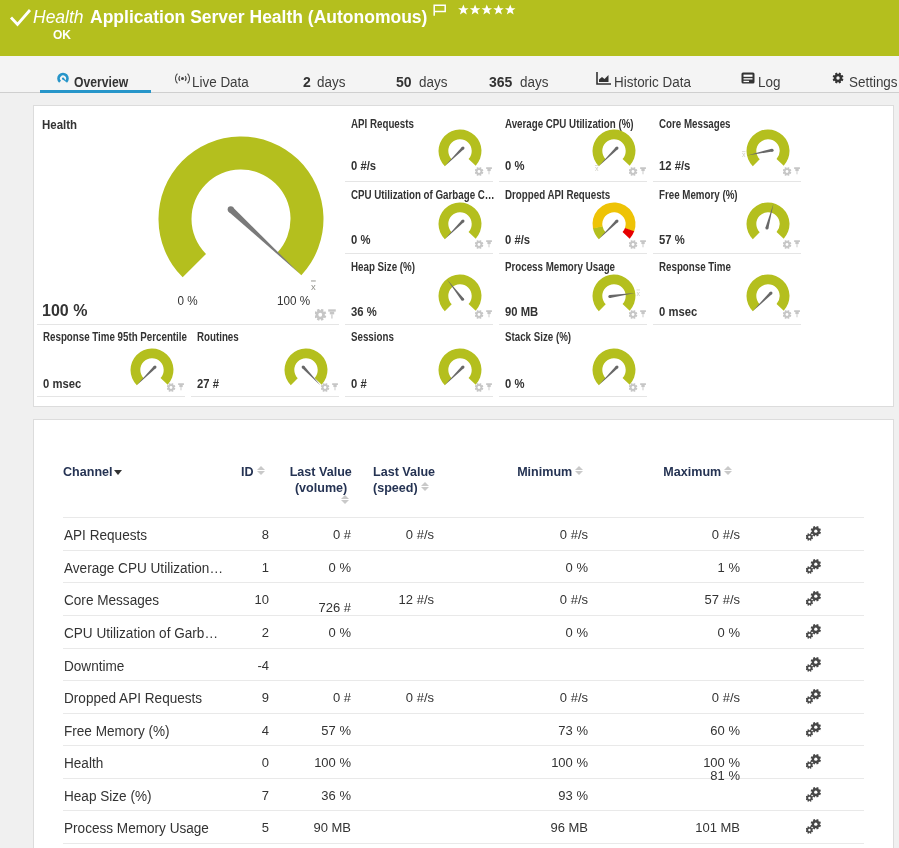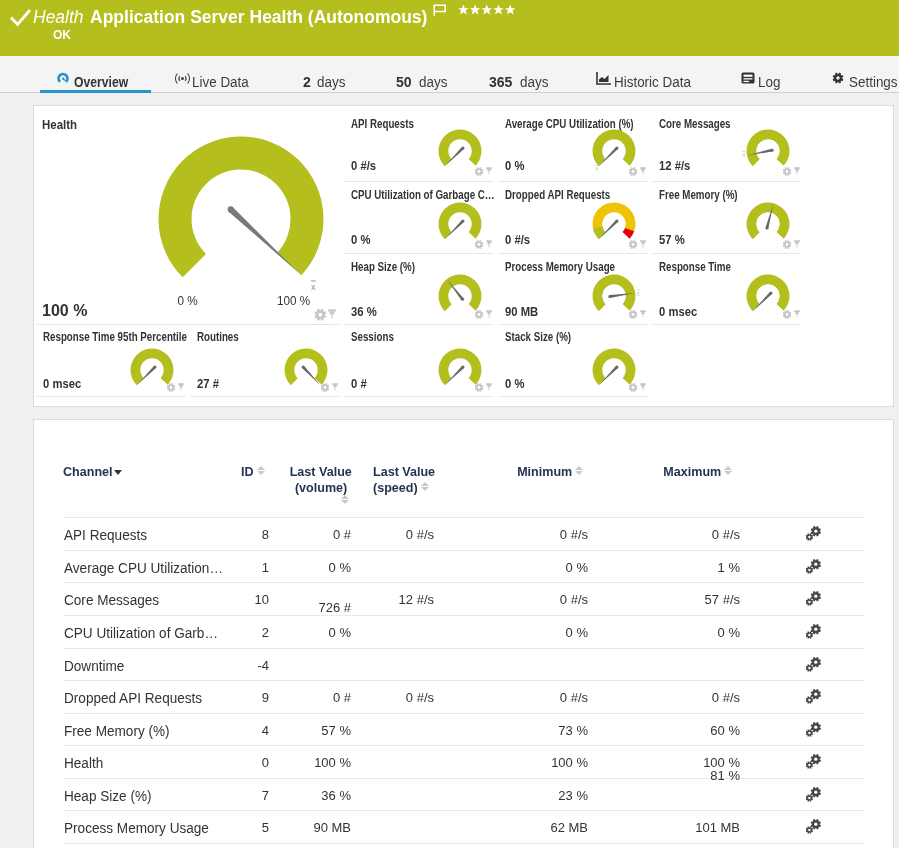--- a/index.html
+++ b/index.html
@@ -691,21 +691,21 @@
     <rect x="-0.09" y="9.10" width="1.54" height="1.54" fill="#474747" transform="rotate(292.5 0.68 9.87)"></rect>
     <rect x="1.50" y="7.51" width="1.54" height="1.54" fill="#474747" transform="rotate(337.5 2.27 8.28)"></rect>
     <circle cx="3.4" cy="11.0" r="2.80" fill="#474747"></circle>
     <circle cx="3.4" cy="11.0" r="1.18" fill="#ffffff"></circle>
   </svg>
 <div class="sep" style="left:63px;top:777.7px;width:801px;background:#e9e9e9"></div>
 <div class="tl" style="left:63.5px;top:787.7px">Heap Size (%)</div>
 <div class="tv" style="left:209px;top:787.7px;width:60px">7</div>
 <div class="tv" style="left:291px;top:787.7px;width:60px">36 %</div>
 <div class="tv" style="left:374px;top:787.7px;width:60px"></div>
-<div class="tv" style="left:518px;top:787.7px;width:70px">23 %</div>
+<div class="tv" style="left:518px;top:787.7px;width:70px">93 %</div>
 <div class="tv" style="left:670px;top:768px;width:70px">81 %</div>
 <svg style="position:absolute;left:806px;top:786.6999999999999px" width="15" height="15" viewBox="0 0 15 15">
     <rect x="10.29" y="0.34" width="2.15" height="2.15" fill="#474747" transform="rotate(22.5 11.37 1.42)"></rect>
     <rect x="12.51" y="2.56" width="2.15" height="2.15" fill="#474747" transform="rotate(67.5 13.58 3.63)"></rect>
     <rect x="12.51" y="5.69" width="2.15" height="2.15" fill="#474747" transform="rotate(112.5 13.58 6.77)"></rect>
     <rect x="10.29" y="7.91" width="2.15" height="2.15" fill="#474747" transform="rotate(157.5 11.37 8.98)"></rect>
     <rect x="7.16" y="7.91" width="2.15" height="2.15" fill="#474747" transform="rotate(202.5 8.23 8.98)"></rect>
     <rect x="4.94" y="5.69" width="2.15" height="2.15" fill="#474747" transform="rotate(247.5 6.02 6.77)"></rect>
     <rect x="4.94" y="2.56" width="2.15" height="2.15" fill="#474747" transform="rotate(292.5 6.02 3.63)"></rect>
     <rect x="7.16" y="0.34" width="2.15" height="2.15" fill="#474747" transform="rotate(337.5 8.23 1.42)"></rect>
@@ -720,21 +720,21 @@
     <rect x="-0.09" y="9.10" width="1.54" height="1.54" fill="#474747" transform="rotate(292.5 0.68 9.87)"></rect>
     <rect x="1.50" y="7.51" width="1.54" height="1.54" fill="#474747" transform="rotate(337.5 2.27 8.28)"></rect>
     <circle cx="3.4" cy="11.0" r="2.80" fill="#474747"></circle>
     <circle cx="3.4" cy="11.0" r="1.18" fill="#ffffff"></circle>
   </svg>
 <div class="sep" style="left:63px;top:810.2px;width:801px;background:#e9e9e9"></div>
 <div class="tl" style="left:63.5px;top:820.2px">Process Memory Usage</div>
 <div class="tv" style="left:209px;top:820.2px;width:60px">5</div>
 <div class="tv" style="left:291px;top:820.2px;width:60px">90 MB</div>
 <div class="tv" style="left:374px;top:820.2px;width:60px"></div>
-<div class="tv" style="left:518px;top:820.2px;width:70px">62 MB</div>
+<div class="tv" style="left:518px;top:820.2px;width:70px">96 MB</div>
 <div class="tv" style="left:670px;top:820.2px;width:70px">101 MB</div>
 <svg style="position:absolute;left:806px;top:819.25px" width="15" height="15" viewBox="0 0 15 15">
     <rect x="10.29" y="0.34" width="2.15" height="2.15" fill="#474747" transform="rotate(22.5 11.37 1.42)"></rect>
     <rect x="12.51" y="2.56" width="2.15" height="2.15" fill="#474747" transform="rotate(67.5 13.58 3.63)"></rect>
     <rect x="12.51" y="5.69" width="2.15" height="2.15" fill="#474747" transform="rotate(112.5 13.58 6.77)"></rect>
     <rect x="10.29" y="7.91" width="2.15" height="2.15" fill="#474747" transform="rotate(157.5 11.37 8.98)"></rect>
     <rect x="7.16" y="7.91" width="2.15" height="2.15" fill="#474747" transform="rotate(202.5 8.23 8.98)"></rect>
     <rect x="4.94" y="5.69" width="2.15" height="2.15" fill="#474747" transform="rotate(247.5 6.02 6.77)"></rect>
     <rect x="4.94" y="2.56" width="2.15" height="2.15" fill="#474747" transform="rotate(292.5 6.02 3.63)"></rect>
     <rect x="7.16" y="0.34" width="2.15" height="2.15" fill="#474747" transform="rotate(337.5 8.23 1.42)"></rect>

